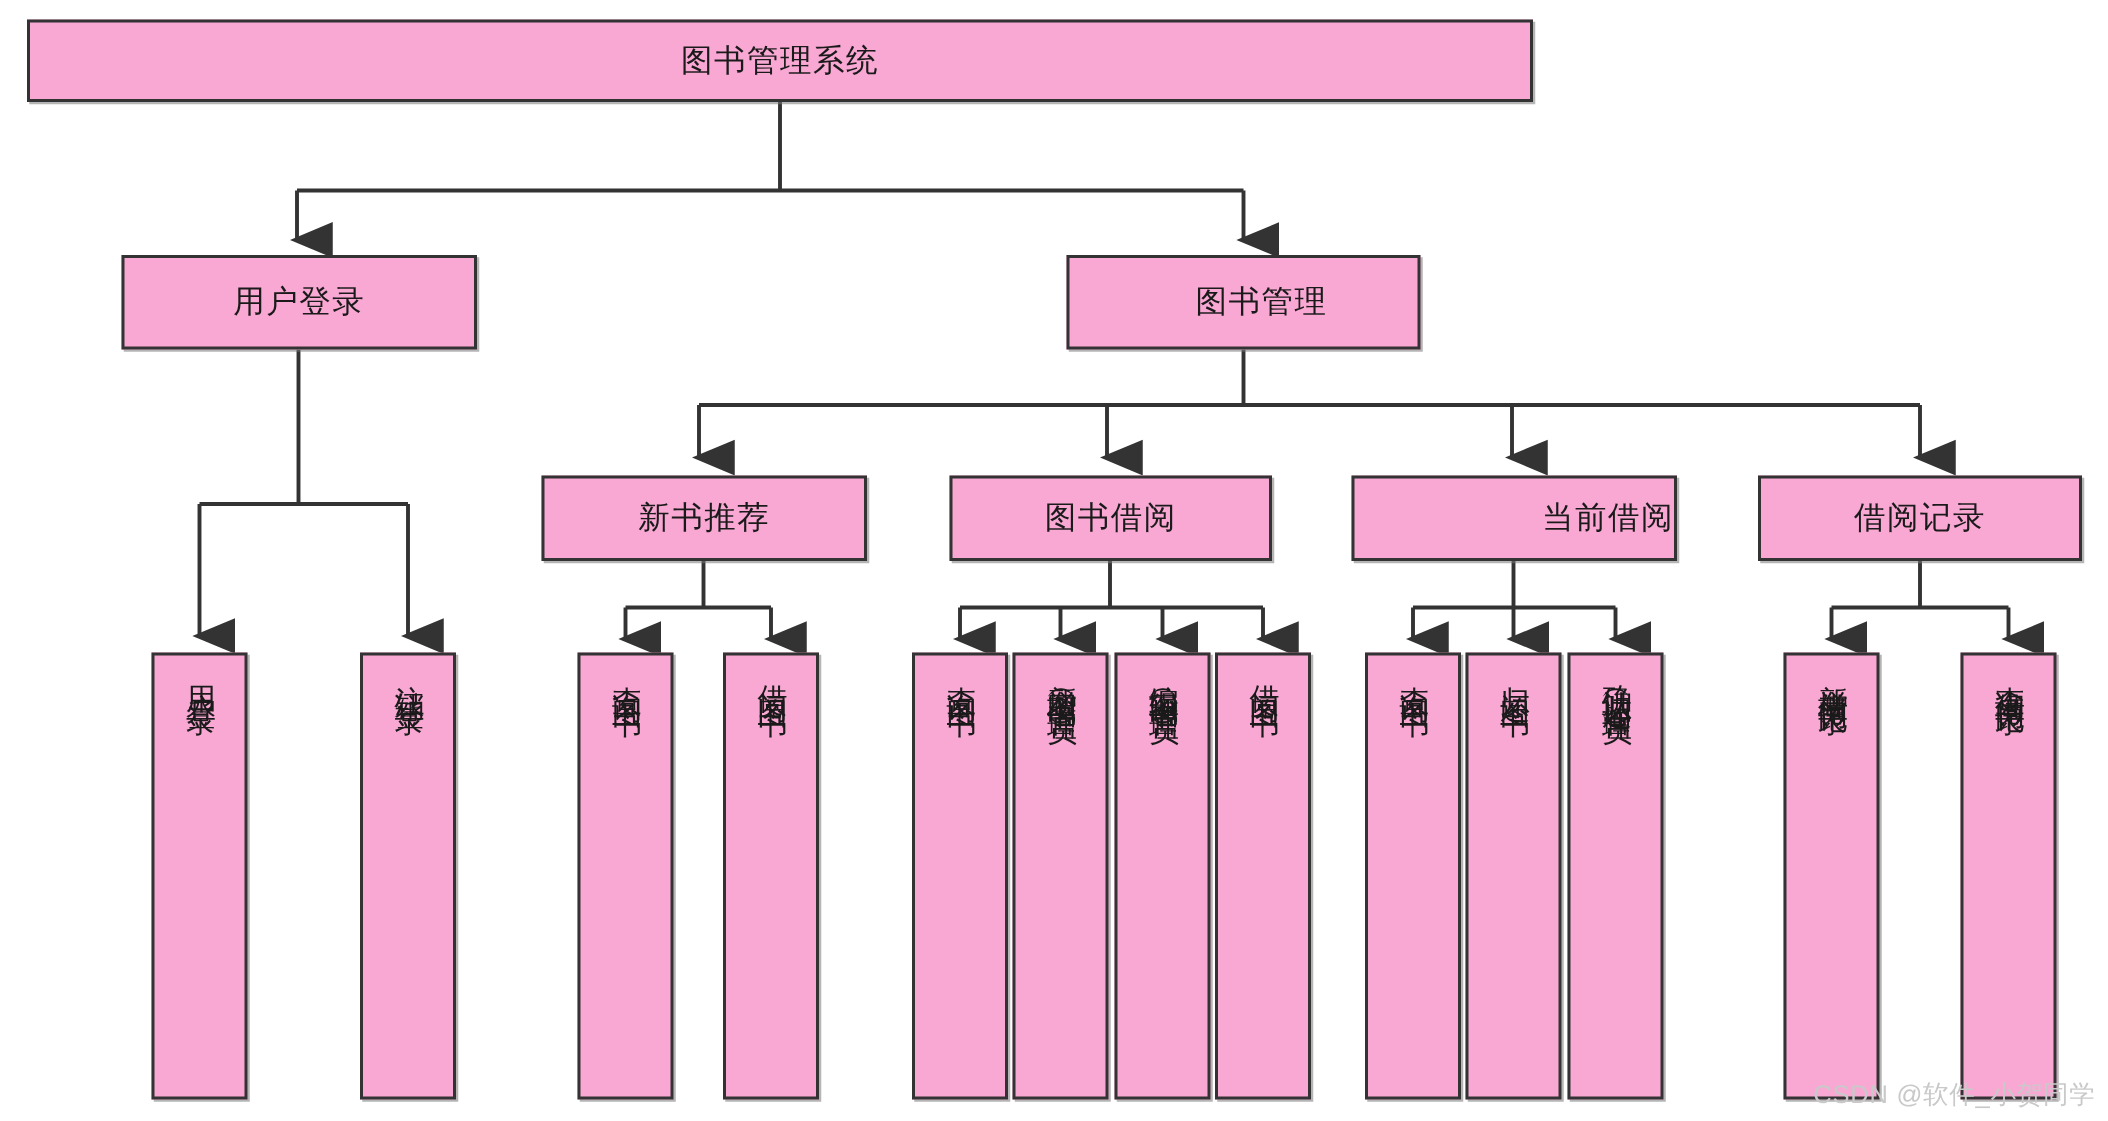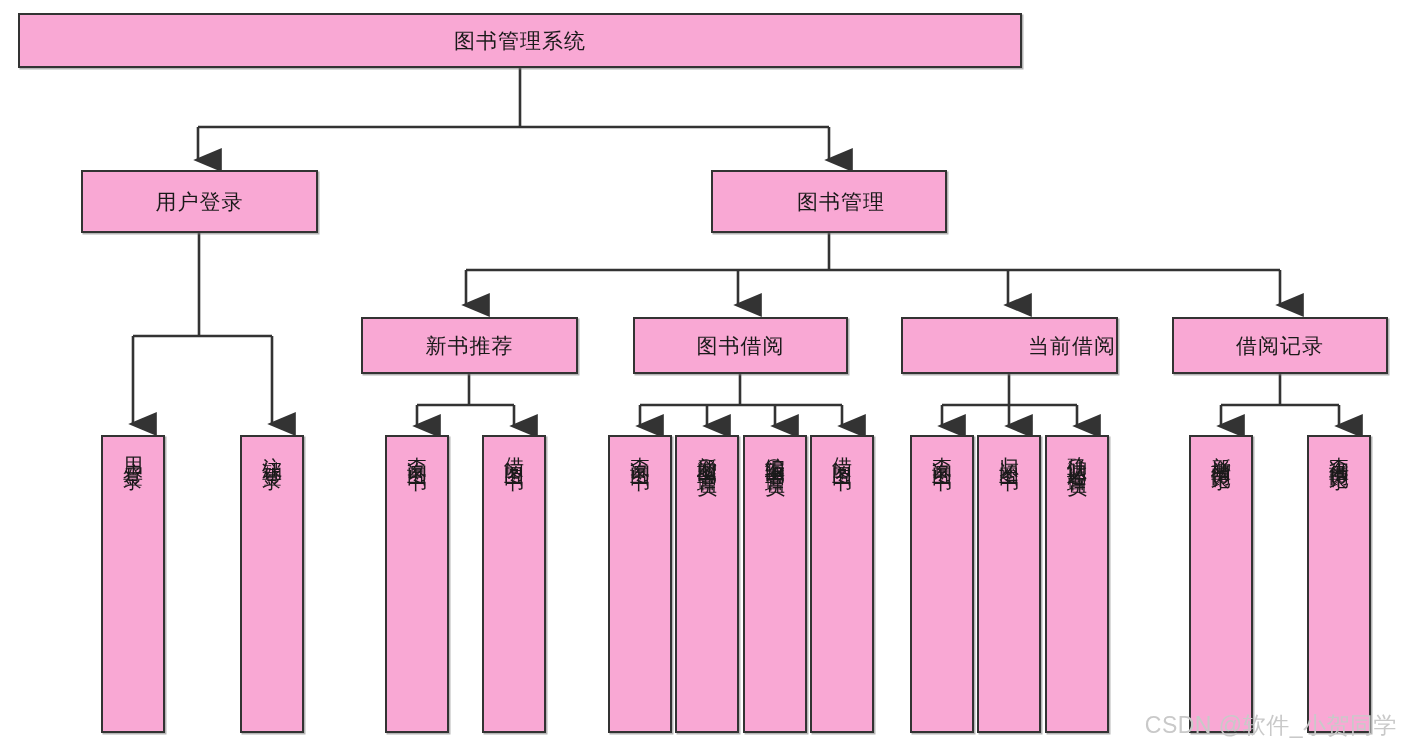--- a/index.html
+++ b/index.html
@@ -54,21 +54,21 @@
     line-height: 1.05;
     white-space: nowrap;
   }
   .node-v.tall-text .label {
     letter-spacing: 3px;
   }
   #watermark {
     position: absolute;
     right: 8px;
     bottom: 6px;
-    font-size: 23px;
+    font-size: 17px;
     color: #c9c9c9;
     letter-spacing: 0.5px;
     white-space: nowrap;
     font-family: "Liberation Sans", "DejaVu Sans", sans-serif;
   }
 </style>
 </head>
 <body>
 
 <div id="canvas">

